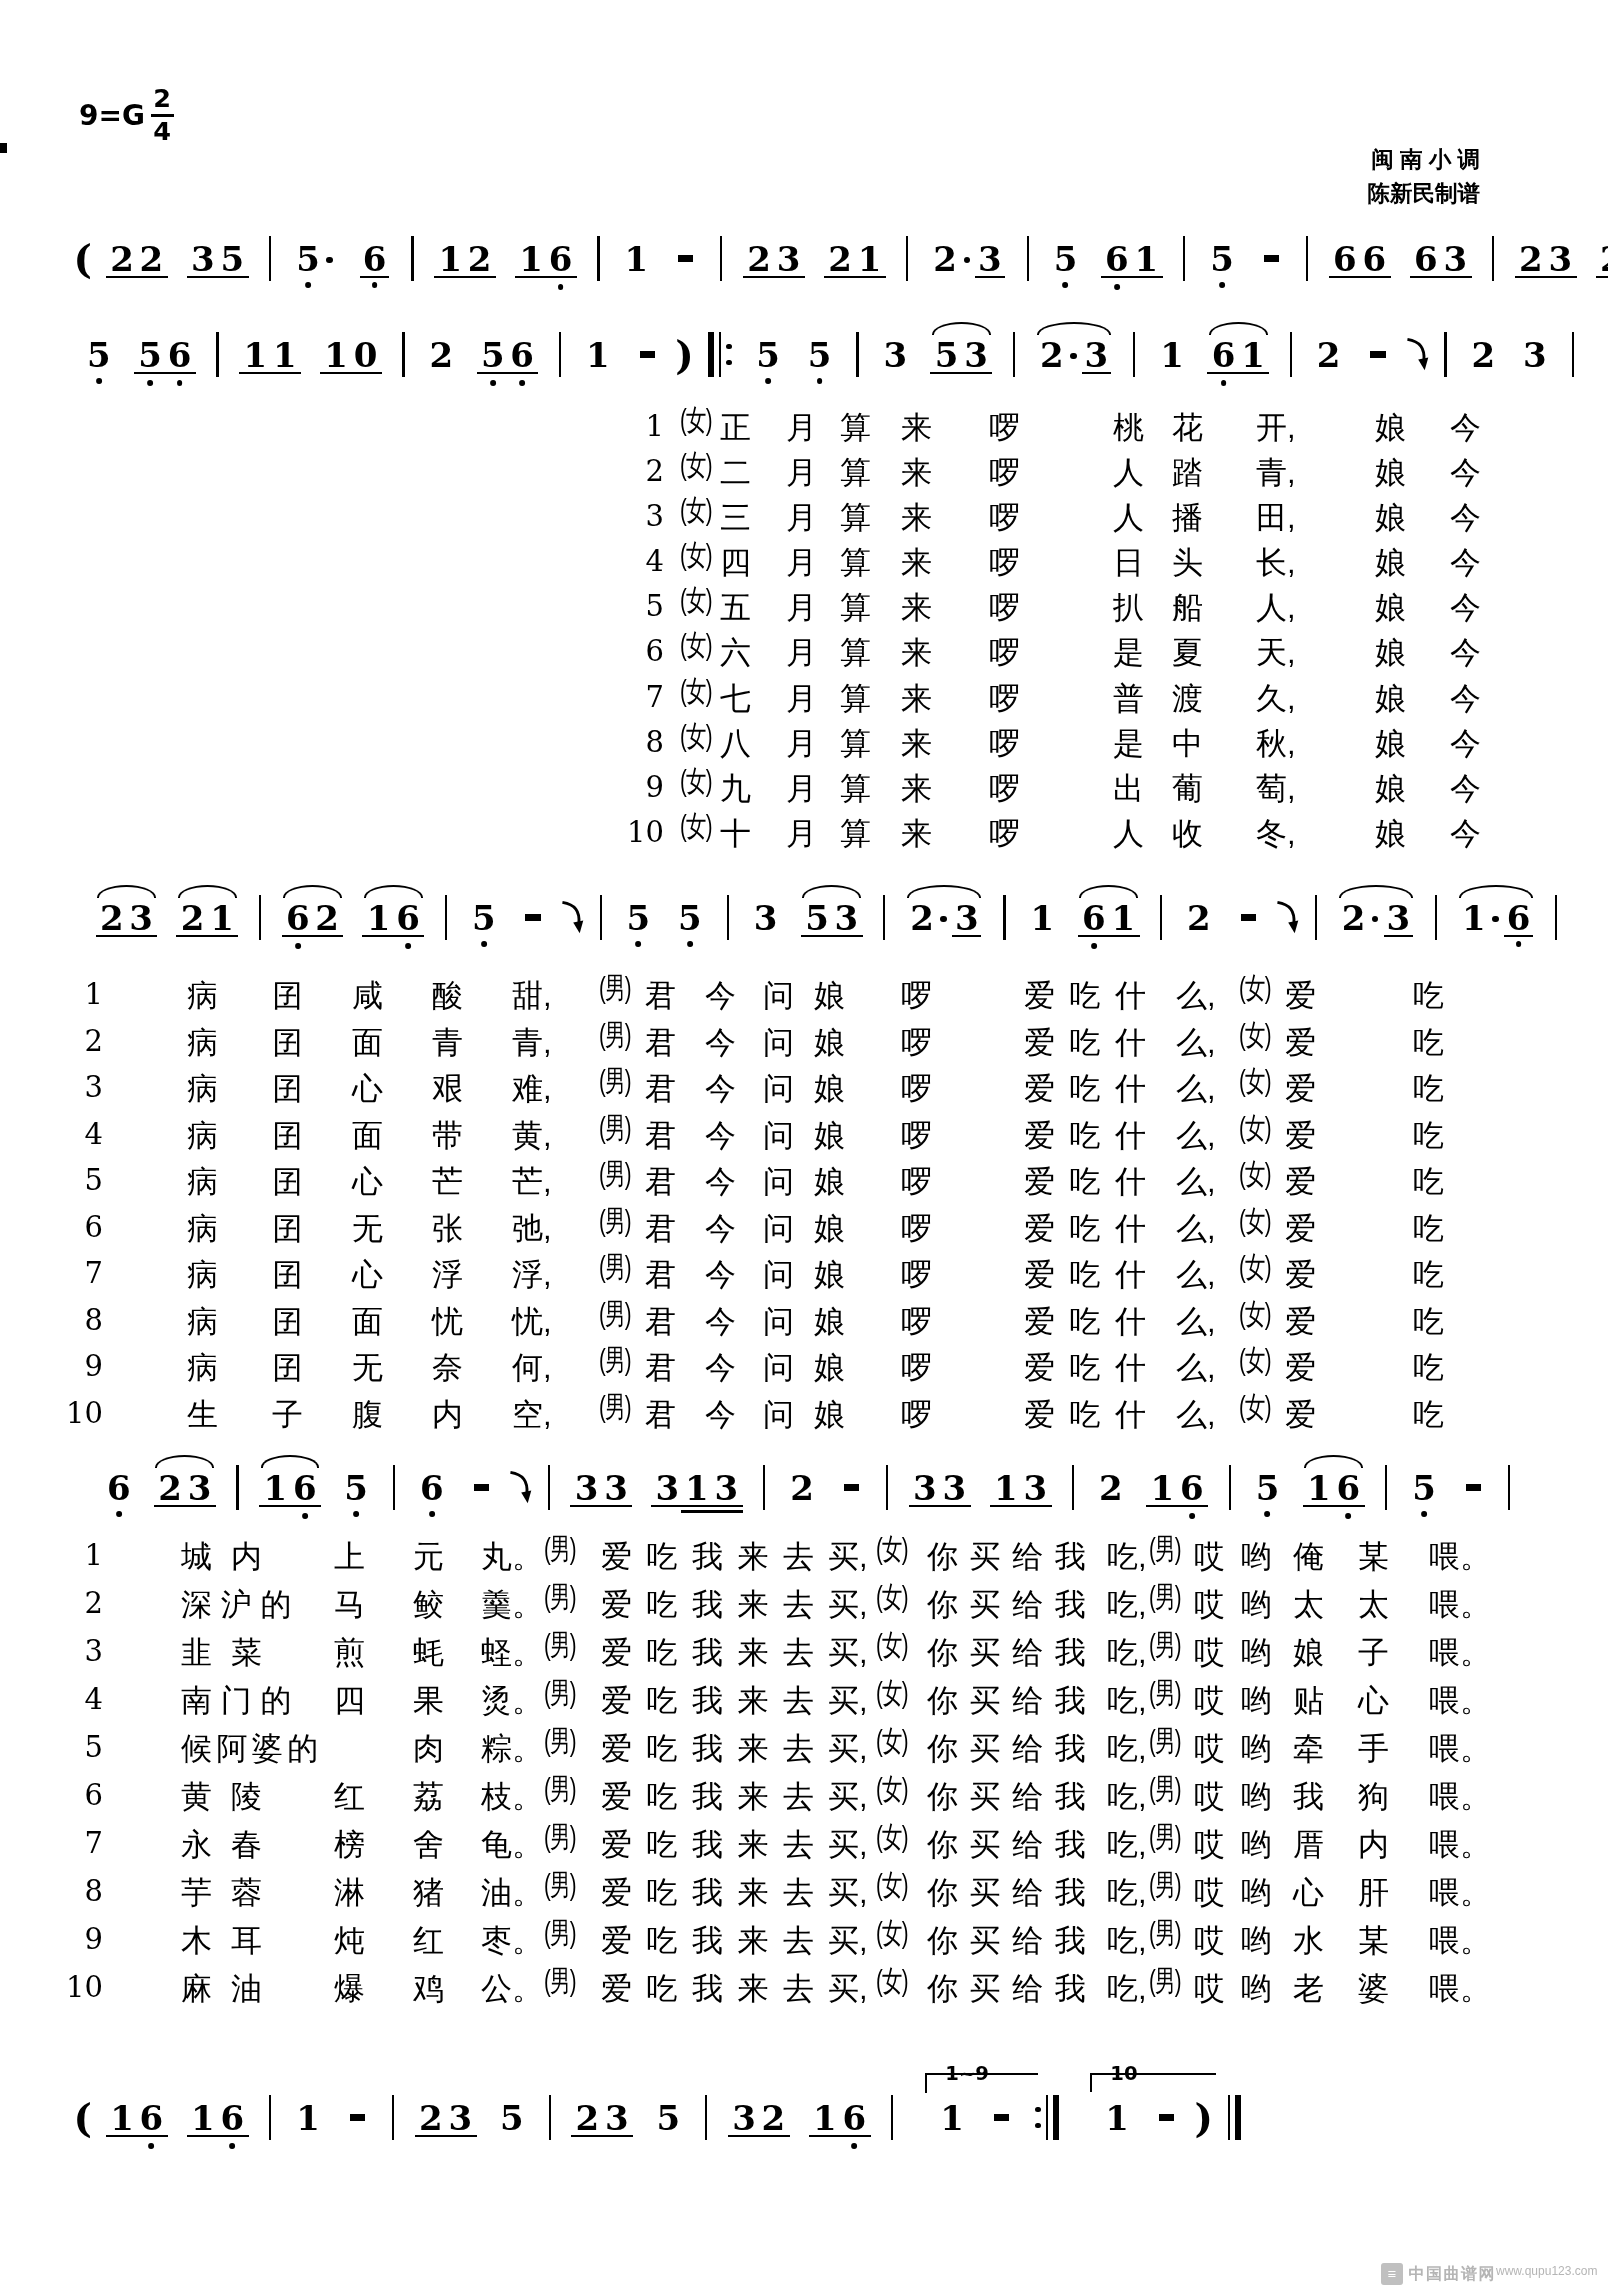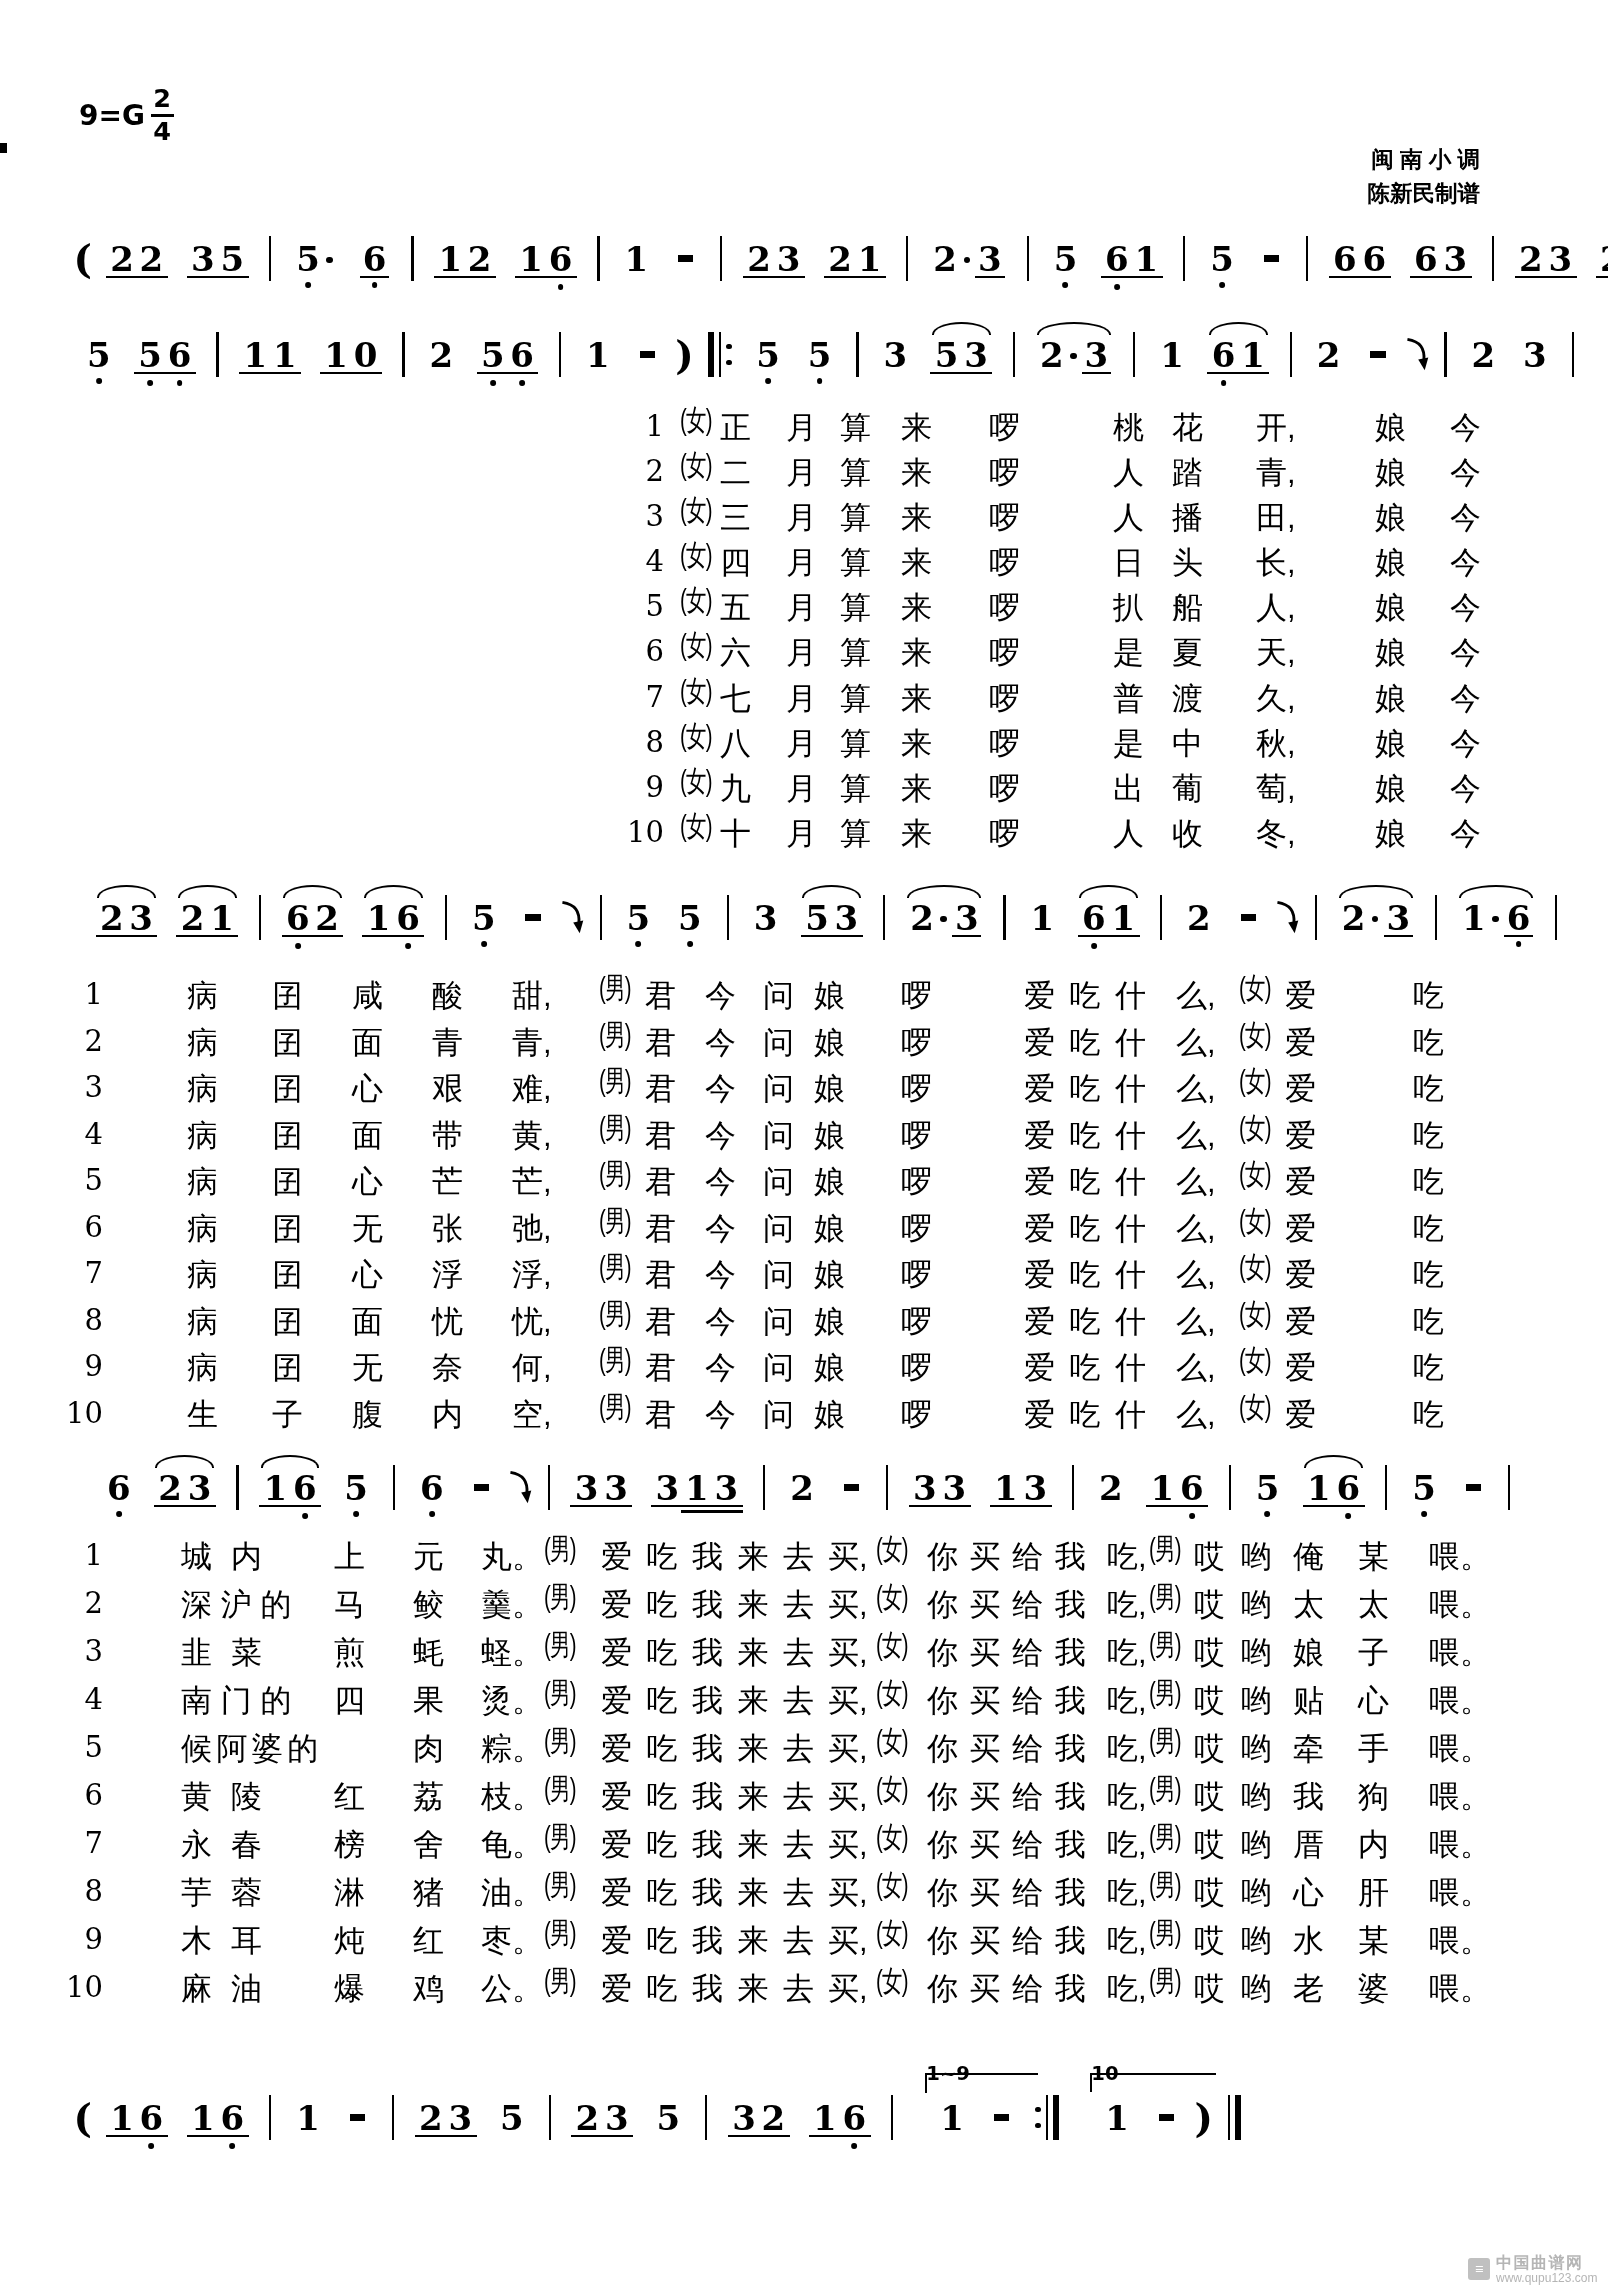--- a/index.html
+++ b/index.html
@@ -35,21 +35,21 @@
   .rgrp .bar{margin:0}
   .bar.thick{width:5.8px}
   .rdots{display:flex;flex-direction:column;justify-content:center;gap:10.2px;height:45px}
   .rdots i{width:5.8px;height:5.8px;border-radius:50%;background:#000;display:block}
   .paren{font-size:39px;font-weight:700;font-family:"DejaVu Serif",serif;margin:0 4.4px;align-self:center}
   .dash{width:15.3px;height:7.3px;background:#000;margin:0 16px;align-self:center;display:inline-block}
   .glis{margin:0 4.4px;align-self:center;display:inline-flex}
   .vwrap{position:relative;display:inline-flex;align-items:center;margin-left:22px}
   .vwrap::before{content:"";position:absolute;top:-22px;left:-1.5px;width:78%;height:17.5px;
         border-left:2.2px solid #000;border-top:2.2px solid #000}
-  .vlabel{position:absolute;top:-33px;left:0;font-size:19.6px;font-weight:700;
+  .vlabel{position:absolute;top:-33px;left:19px;font-size:19.6px;font-weight:700;
         font-family:"DejaVu Sans",sans-serif}
   
   .lyrblock{position:absolute}
   .lrow{position:absolute;left:0;width:100%;height:41px}
   .cell{position:absolute;font-size:31px;line-height:1.15;white-space:nowrap}
   .cellflex{display:flex}
   .spreadw{justify-content:space-between}
   .gap6{gap:4.4px}.gap12{gap:8.7px}.gap16{gap:11.6px}.gap20{gap:14.5px}.gap22{gap:16px}.gap26{gap:19px}
   .vnum{font-family:"DejaVu Serif",serif;font-size:29px;text-align:right;display:block}
   .gcell{font-size:20.4px;transform:scaleY(1.45);transform-origin:center 62%;letter-spacing:-0.7px}
@@ -64,21 +64,21 @@
   .b2r5{left:836px}.b2r6{left:959px;letter-spacing:14.5px}.b2r7{left:1111px}
   .b2r8{left:1174px}.b2r9{left:1220px}.b2r10{left:1348px}
   
   .b3n{left:0;width:38px}.b3a{left:116px}.b3b{left:269px}.b3c{left:348px}.b3d{left:416px}
   .b3m1{left:479px}.b3e{left:536px}.b3f{left:763px}.b3g{left:811px}.b3h{left:862px}
   .b3i{left:1042px}.b3m2{left:1084px}.b3j{left:1129px}.b3k{left:1228px;width:96px}.b3l{left:1364px}
   
   .wm{position:absolute;right:11.6px;bottom:10.2px;display:flex;align-items:center;gap:5.8px;color:#b5b5b5}
   .wm .wmbox{width:22px;height:22px;background:#c0c0c0;color:#fff;border-radius:2.9px;
        display:flex;align-items:center;justify-content:center;font-size:14.5px;font-weight:700}
-  .wm .wmtxt{display:flex;flex-direction:column;line-height:1.1}
+  .wm .wmtxt{display:flex;flex-direction:row;line-height:1.1}
   .wm .wmbrand{font-size:16px;font-weight:700;letter-spacing:1.5px}
   .wm .wmurl{font-size:12px}
   .edgemark{position:absolute;left:0;top:143px;width:6.5px;height:9.5px;background:#000}
 </style>
 </head>
 <body>
 
 <div id="page">
   <div class="edgemark"></div>
 

